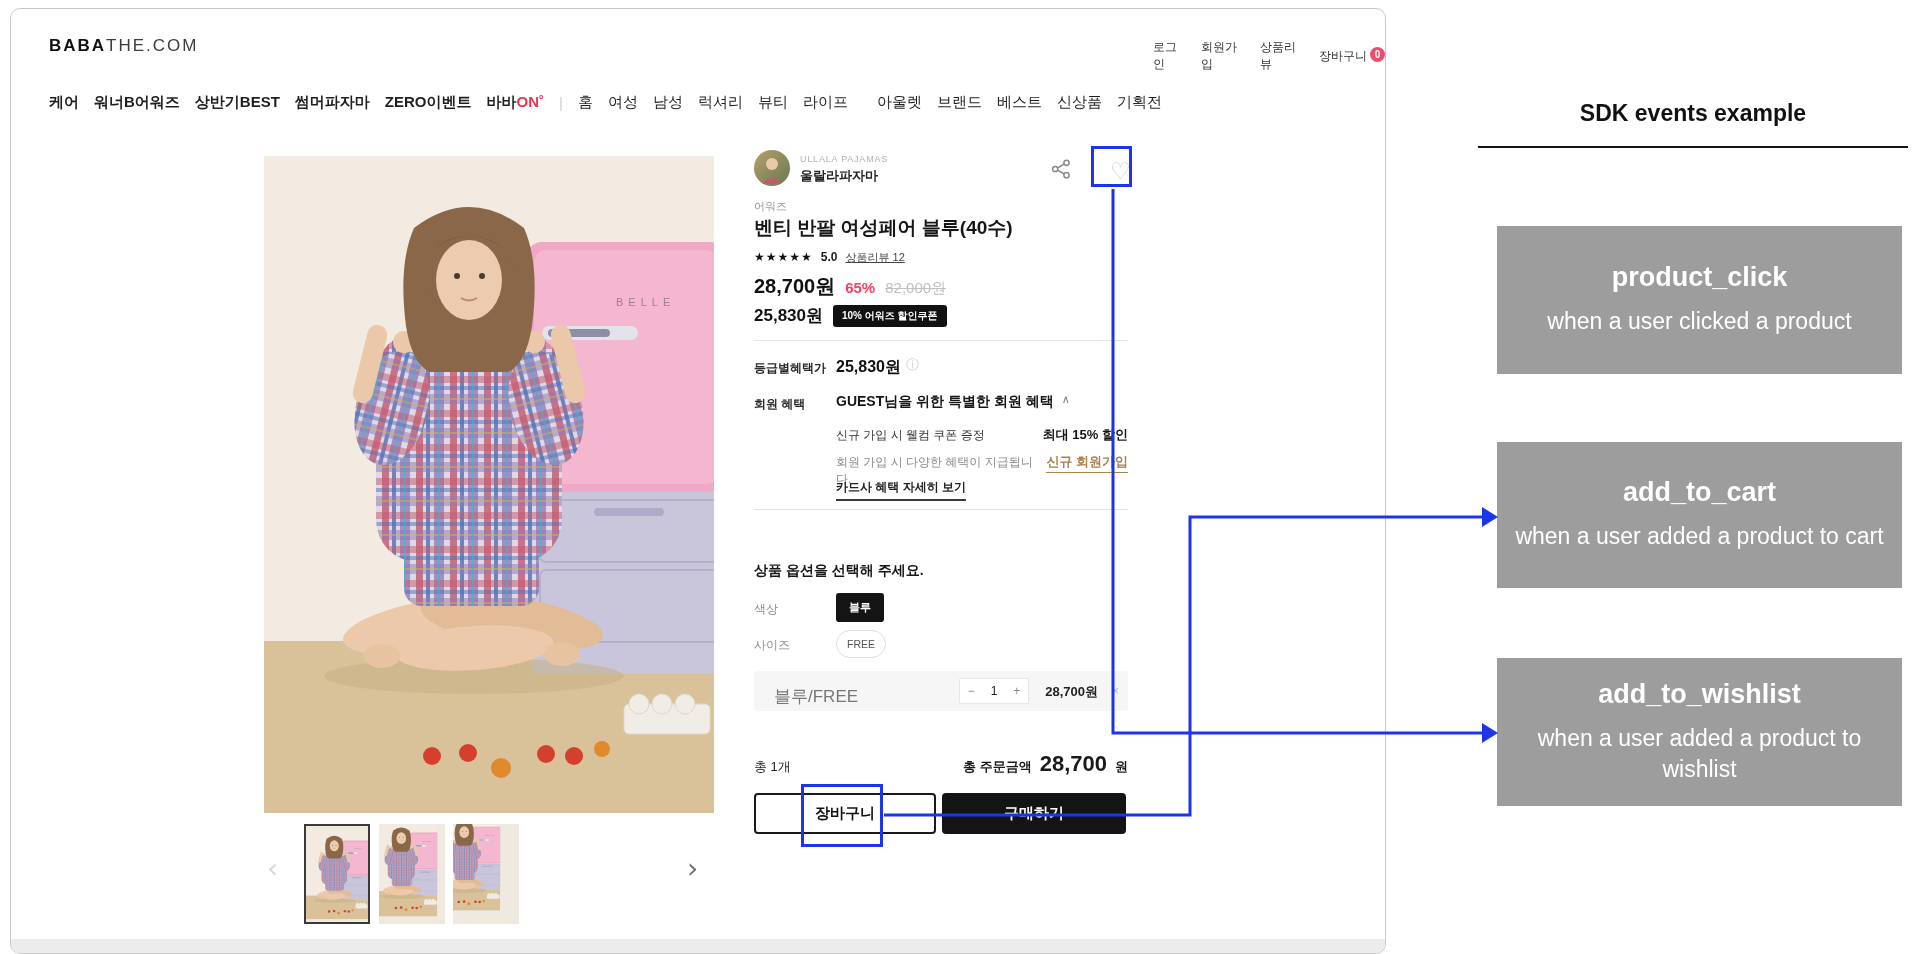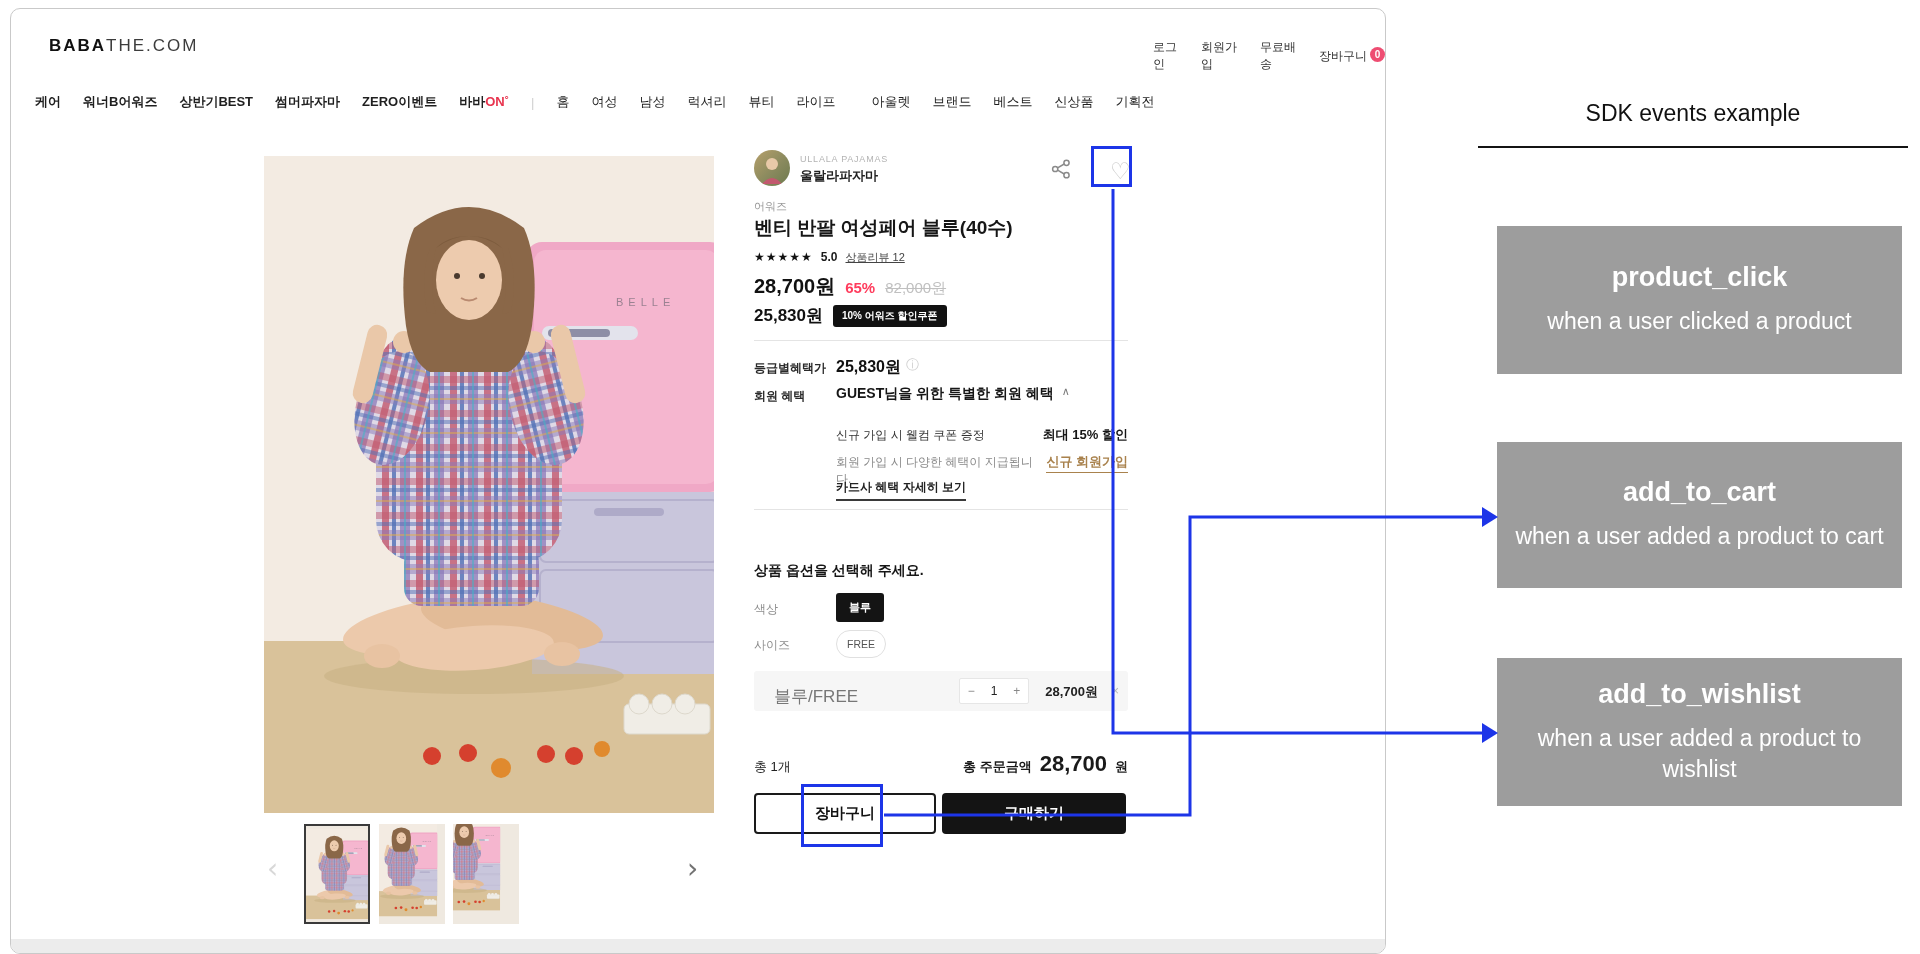--- a/index.html
+++ b/index.html
@@ -20,21 +20,21 @@
   .search-box{left:542px;top:18px;width:300px;height:36px;border-bottom:2px solid #1a1a1a}
   .search-box input{position:absolute;left:8px;top:6px;width:256px;height:24px;border:0;outline:0;
     background:transparent;font-size:13px;color:#555;font-family:inherit}
   .search-ico{position:absolute;right:2px;top:8px;width:18px;height:18px}
   .utility{left:1142px;top:30px;display:flex;gap:15px;align-items:center;font-size:12px;color:#333}
   .utility .ulink{cursor:pointer}
   .cart-badge{display:inline-flex;align-items:center;justify-content:center;width:15px;height:15px;
     border-radius:50%;background:#ee4d72;color:#fff;font-size:10px;font-weight:700;margin-left:3px;vertical-align:2px}
 
   
-  .mainnav{left:24px;top:84px;display:flex;align-items:center;gap:22px;font-size:13px;color:#1f1f1f;white-space:nowrap}
+  .mainnav{left:38px;top:84px;display:flex;align-items:center;gap:15px;font-size:15px;color:#1f1f1f;white-space:nowrap}
   .nv1{font-weight:700;cursor:pointer}
   .nv2{font-weight:500;cursor:pointer}
   .nv3{font-weight:400;cursor:pointer}
   .nv3.first{margin-left:14px}
   .on-red{color:#e8344e;font-weight:700}
   .nav-sep{color:#d0d0d0;font-weight:300}
 
   
   .main-photo{left:253px;top:147px;width:450px;height:657px;background:#f3ebe2}
   .thumb{position:absolute;top:815px;width:66px;height:100px;overflow:hidden;cursor:pointer;background:#efe9e0}
@@ -66,21 +66,21 @@
   .coupon-price{font-size:17px;font-weight:800;color:#111}
   .coupon-badge{background:#111;color:#fff;font-size:10px;font-weight:600;padding:4px 9px;border-radius:3px}
   .hdiv{left:743px;width:374px;height:1px;background:#e4e4e4}
   .dv1{top:331px}.dv2{top:500px}
   .d-row{position:absolute;left:743px;width:374px;display:flex;align-items:flex-start}
   .d-label{width:82px;flex:0 0 82px;font-size:12px;font-weight:700;color:#2a2a2a;padding-top:3px}
   .d-label.lt{font-weight:400;color:#8d8d8d}
   .tier-row{top:348px}
   .tier-val{font-size:16px;font-weight:800;color:#111}
   .info-ico{font-size:13px;color:#cfcfcf;margin-left:5px;line-height:1.2;font-family:"DejaVu Sans",sans-serif}
-  .member-head{top:376px;cursor:pointer}
+  .member-head{top:384px;cursor:pointer}
   .member-headline{font-size:14px;font-weight:700;color:#161616}
   .collapse-ico{font-size:11px;color:#7a7a7a;margin-left:8px;font-family:"DejaVu Sans",sans-serif}
   .member-line{position:absolute;left:825px;width:292px;display:flex;align-items:baseline}
   .ml1{top:417px}.ml2{top:444px}
   .benefit-txt{font-size:12px;color:#333}
   .benefit-txt.gray{color:#8a8a8a}
   .right-val{margin-left:auto;font-size:13px;font-weight:700;color:#161616;white-space:nowrap}
   .signup-link{margin-left:auto;font-size:13px;font-weight:700;color:#a9824d;border-bottom:1px solid #a9824d;
     padding-bottom:1px;cursor:pointer;white-space:nowrap}
   .card-link{position:absolute;left:825px;top:470px;font-size:12px;font-weight:700;color:#222;
@@ -107,21 +107,21 @@
   .sum-label{font-size:13px;font-weight:600}
   .sum-amount{font-size:22px;font-weight:800}
   .sum-unit{font-size:13px;font-weight:700}
   .btn{position:absolute;top:784px;height:41px;display:flex;align-items:center;justify-content:center;
     font-size:15px;font-weight:600;border-radius:4px;cursor:pointer;font-family:inherit}
   .cart-btn{left:743px;width:182px;background:#fff;border:2px solid #1a1a1a;color:#111}
   .buy-btn{left:931px;width:184px;background:#141414;border:0;color:#fff}
   .frame-footer{left:0;right:0;top:930px;height:16px;background:#ececec}
 
   
-  .sdk-title{left:1478px;top:100px;width:430px;text-align:center;font-size:23px;font-weight:400;color:#111}
+  .sdk-title{left:1478px;top:100px;width:430px;text-align:center;font-size:23px;font-weight:700;color:#111}
   .sdk-underline{left:1478px;top:146px;width:430px;height:2px;background:#141414}
   .event-box{position:absolute;left:1497px;width:405px;background:#9d9d9d;color:#fff;display:flex;
     flex-direction:column;align-items:center;justify-content:center;gap:13px;text-align:center;padding:0 18px}
   .eb1{top:226px;height:148px}.eb2{top:442px;height:146px}.eb3{top:658px;height:148px}
   .event-name{font-size:27px;font-weight:700}
   .event-desc{font-size:23px;line-height:1.35}
 
   
   .overlay{position:absolute;left:0;top:0;width:1920px;height:954px;pointer-events:none;z-index:40}
   .hl-box{position:absolute;border:3px solid #1d35e8;z-index:41;pointer-events:none}
@@ -204,21 +204,21 @@
   <div class="site-frame">
 
     <div class="abs logo nw">
       <b>BABA</b><span>THE.COM</span>
     </div>
 
 
     <div class="abs utility">
       <span class="ulink">로그인</span>
       <span class="ulink">회원가입</span>
-      <span class="ulink">무료배송</span>
+      <span class="ulink">상품리뷰</span>
       <span class="ulink nw"><span>장바구니</span><span class="cart-badge">0</span></span>
     </div>
 
     <div class="abs mainnav">
       <span class="nv1">케어</span>
       <span class="nv1">워너B어워즈</span>
       <span class="nv1">상반기BEST</span>
       <span class="nv1">썸머파자마</span>
       <span class="nv1">ZERO이벤트</span>
       <span class="nv1"><span>바바</span><span class="on-red">ON˚</span></span>

